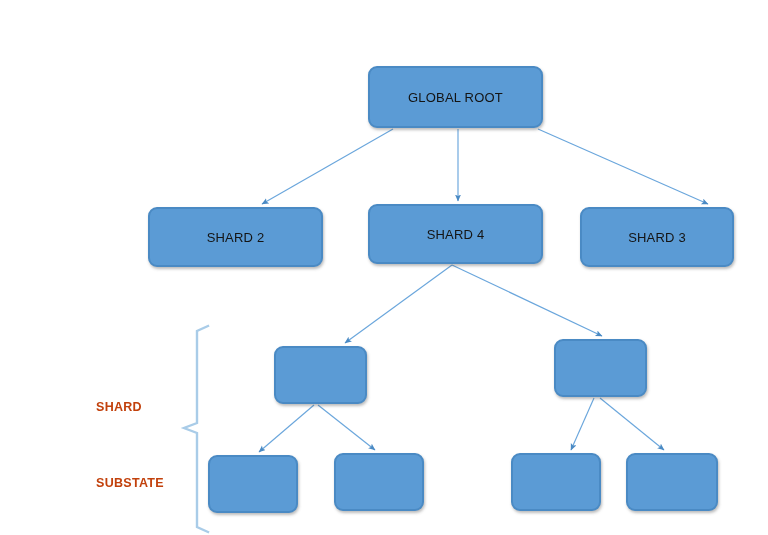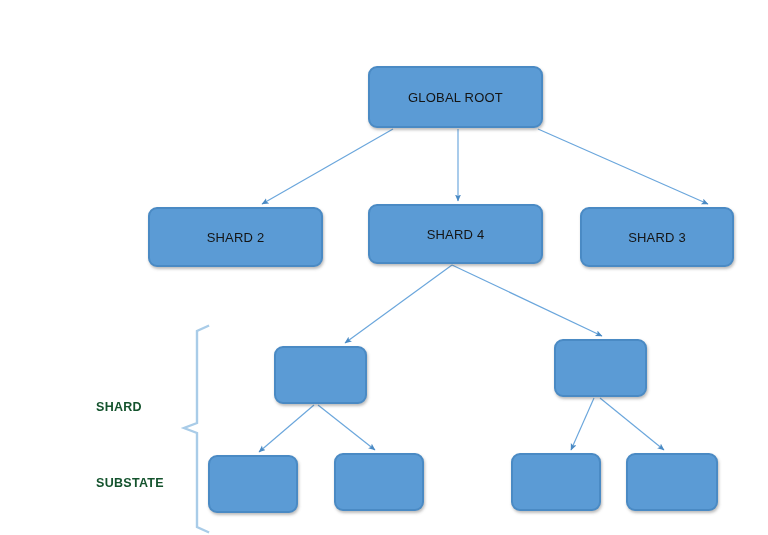--- a/index.html
+++ b/index.html
@@ -41,21 +41,21 @@
     font-size: 13px;
     font-family: "Liberation Sans", sans-serif;
     letter-spacing: 0.2px;
     white-space: nowrap;
   }
   .side-label {
     position: absolute;
     font-family: "Liberation Sans", sans-serif;
     font-size: 12.5px;
     font-weight: bold;
-    color: #14532d;
+    color: #c2410c;
     letter-spacing: 0.3px;
     white-space: nowrap;
   }
 </style>
 </head>
 <body>
 
 <div id="canvas">
 
   <svg id="edges" viewBox="0 0 768 535" width="768" height="535" xmlns="http://www.w3.org/2000/svg">

